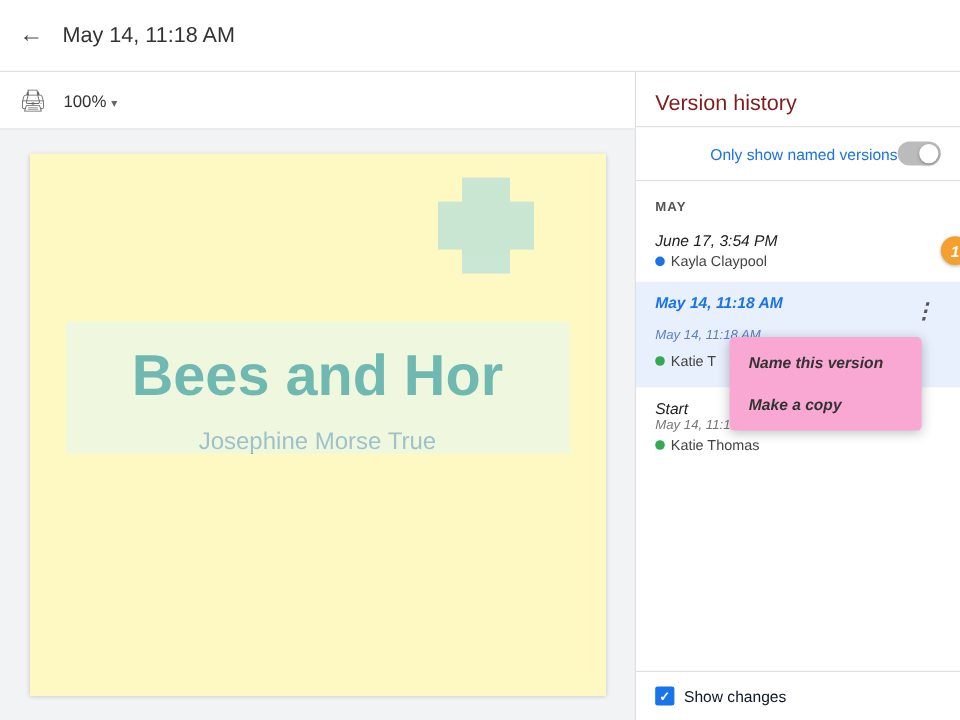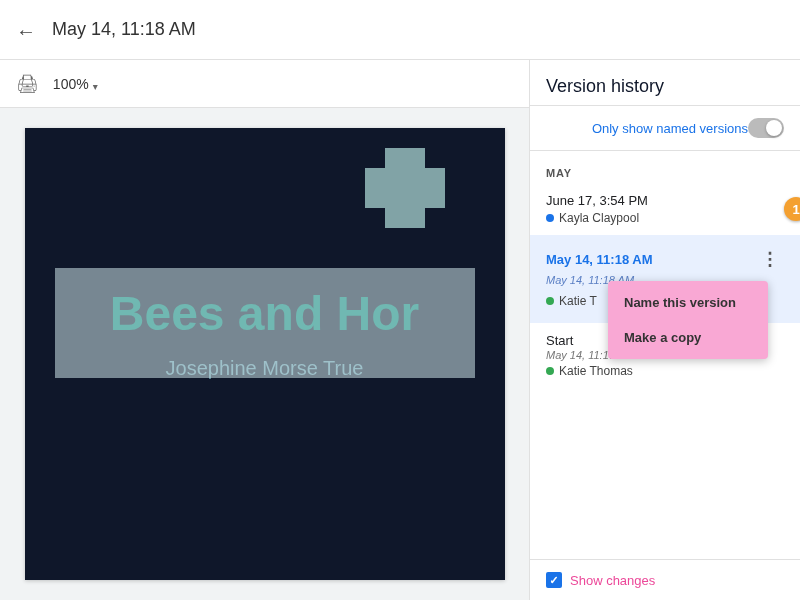--- a/index.html
+++ b/index.html
@@ -71,21 +71,21 @@
 
     .doc-content {
       flex: 1;
       display: flex;
       justify-content: center;
       padding: 20px;
       overflow: hidden;
       position: relative;
     }
     .doc-page {
-      background: #0f172a;
+      background: #fef9c3;
       width: 480px;
       height: 100%;
       box-shadow: 0 1px 4px rgba(0,0,0,0.2);
       display: flex;
       flex-direction: column;
       align-items: center;
       justify-content: flex-start;
       padding: 60px 40px 40px;
       position: relative;
       overflow: hidden;
@@ -139,21 +139,21 @@
       width: 270px;
       display: flex;
       flex-direction: column;
       background: #fff;
       flex-shrink: 0;
     }
     .version-header {
       padding: 16px 16px 8px;
       font-size: 18px;
       font-weight: 400;
-      color: #0f172a;
+      color: #7f1d1d;
       border-bottom: 1px solid #e0e0e0;
       flex-shrink: 0;
     }
     .version-filter {
       display: flex;
       align-items: center;
       justify-content: flex-end;
       padding: 12px 16px;
       border-bottom: 1px solid #e0e0e0;
       flex-shrink: 0;
@@ -199,22 +199,22 @@
     }
     .version-item {
       padding: 10px 16px;
       cursor: pointer;
       position: relative;
       border-radius: 0;
     }
     .version-item.selected { background: #e8f0fe; }
     .version-item-header {
       display: flex;
-      align-items: center;
       justify-content: space-between;
+      font-style: italic;
     }
     .version-date {
       font-size: 13px;
       color: #202124;
       font-weight: 500;
     }
     .version-item.selected .version-date {
       color: #1a73e8;
       font-weight: 600;
     }
@@ -319,21 +319,21 @@
       cursor: pointer;
     }
     .show-changes-checkbox::after {
       content: '✓';
       color: #fff;
       font-size: 11px;
       font-weight: bold;
     }
     .show-changes-label {
       font-size: 13px;
-      color: #ec4899;
+      color: #0f172a;
     }
 
     
     .version-list::-webkit-scrollbar { width: 6px; }
     .version-list::-webkit-scrollbar-thumb { background: #ccc; border-radius: 3px; }
   </style>
 </head>
 <body>
 
 <div class="toolbar">

